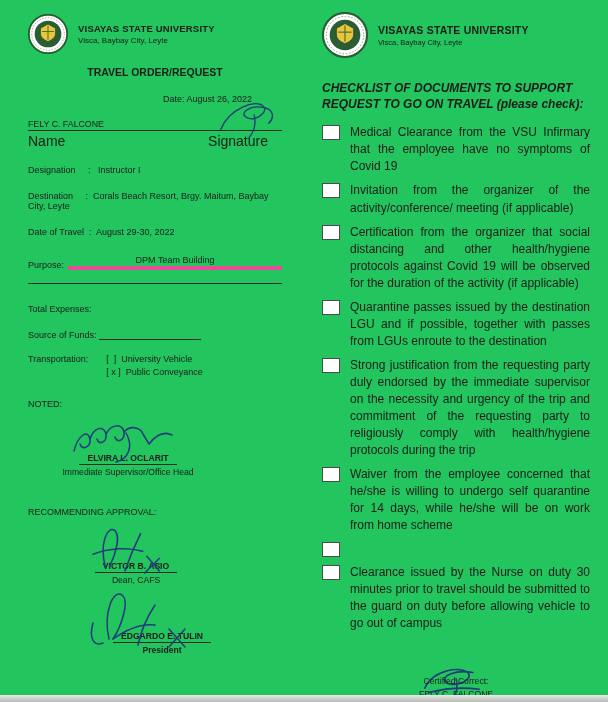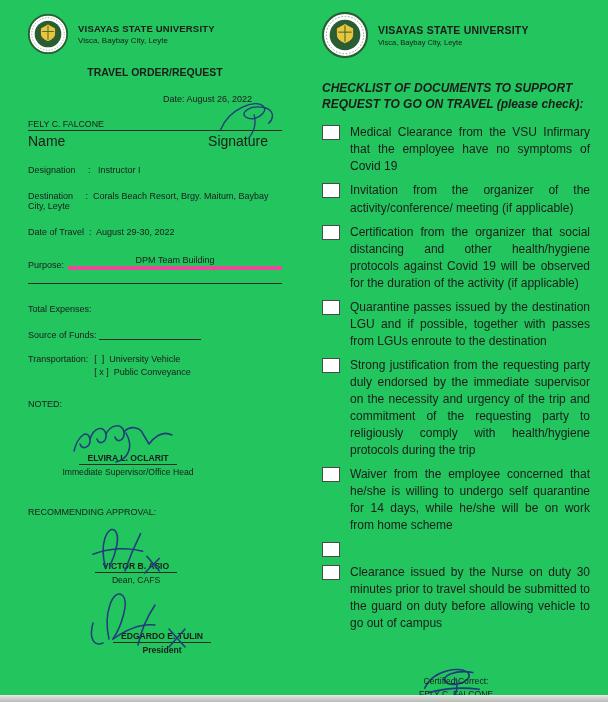--- a/index.html
+++ b/index.html
@@ -32,21 +32,21 @@
   .sig-top { position:absolute; right:-6px; top:-22px; width:74px; height:46px; }
 
   .fld { margin-top:16px; font-size:9px; width:244px; }
 
   .purpose-row { display:flex; align-items:flex-end; margin-top:18px; font-size:9px; }
   .purpose-val { flex:1; text-align:center; border-bottom:4px solid #ec4899; margin-left:4px; padding-bottom:1px; }
   .purpose-rule { border-bottom:1px solid #2a2a2a; height:14px; }
 
   .src-blank { display:inline-block; width:102px; height:10px; border-bottom:1px solid #2a2a2a; vertical-align:bottom; }
 
-  .trans-row { display:flex; gap:6px; margin-top:14px; font-size:9px; }
+  .trans-row { display:flex; gap:18px; margin-top:14px; font-size:9px; }
   .trans-opts { display:flex; flex-direction:column; gap:3px; }
 
   .sec-lbl { margin-top:22px; font-size:9px; }
   .sec-lbl.rec { margin-top:30px; }
   .sec-lbl.app { margin-top:24px; }
 
   .sig-block { position:relative; width:200px; text-align:center; font-size:8.6px; }
   .sig-name  { display:inline-block; border-bottom:1px solid #2a2a2a; padding:0 8px 1px; font-weight:bold; }
   .sig-title { margin-top:2px; }
   .sb-noted    { margin-top:44px; }

